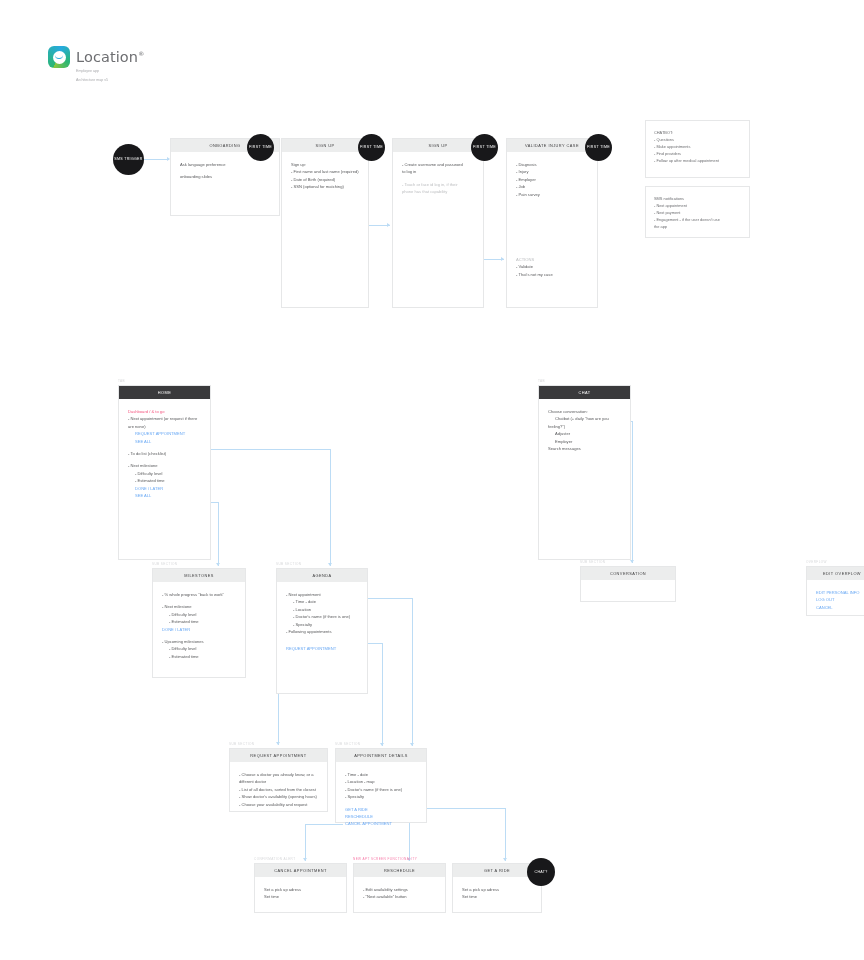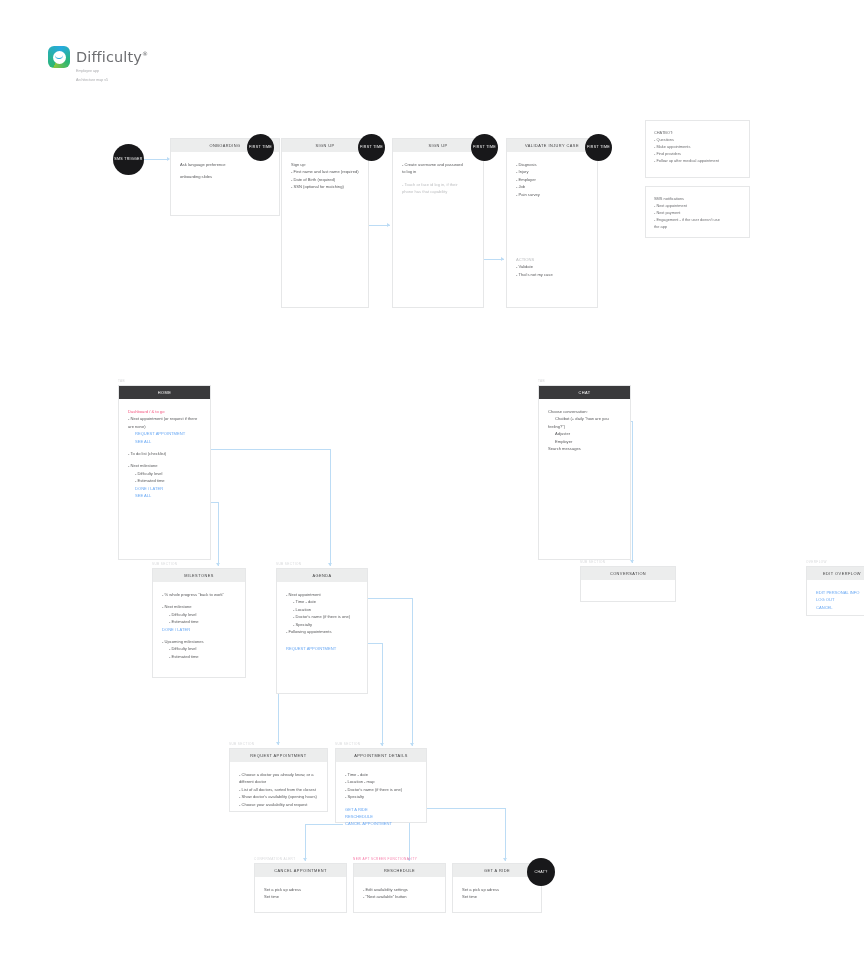--- a/index.html
+++ b/index.html
@@ -68,21 +68,21 @@
 
 <div id="canvas">
 
   <div class="brand">
     <div class="brand-mark">
       <div class="inner">
           <div class="smile"></div>
         </div>
     </div>
     <div class="brand-text">
-      <div class="brand-name"><span>Difficulty</span><sup>®</sup></div>
+      <div class="brand-name"><span>Location</span><sup>®</sup></div>
       <div class="brand-sub">Employee app</div>
       <div class="brand-sub">Architecture map v5</div>
     </div>
   </div>
 
   <div class="conn h" style="left:143px; top:159px; width:26px;"></div>
   <div class="arrow right" style="left:167px; top:157px;"></div>
 
   <div class="conn h" style="left:363px; top:225px; width:27px;"></div>
   <div class="arrow right" style="left:387px; top:223px;"></div>

